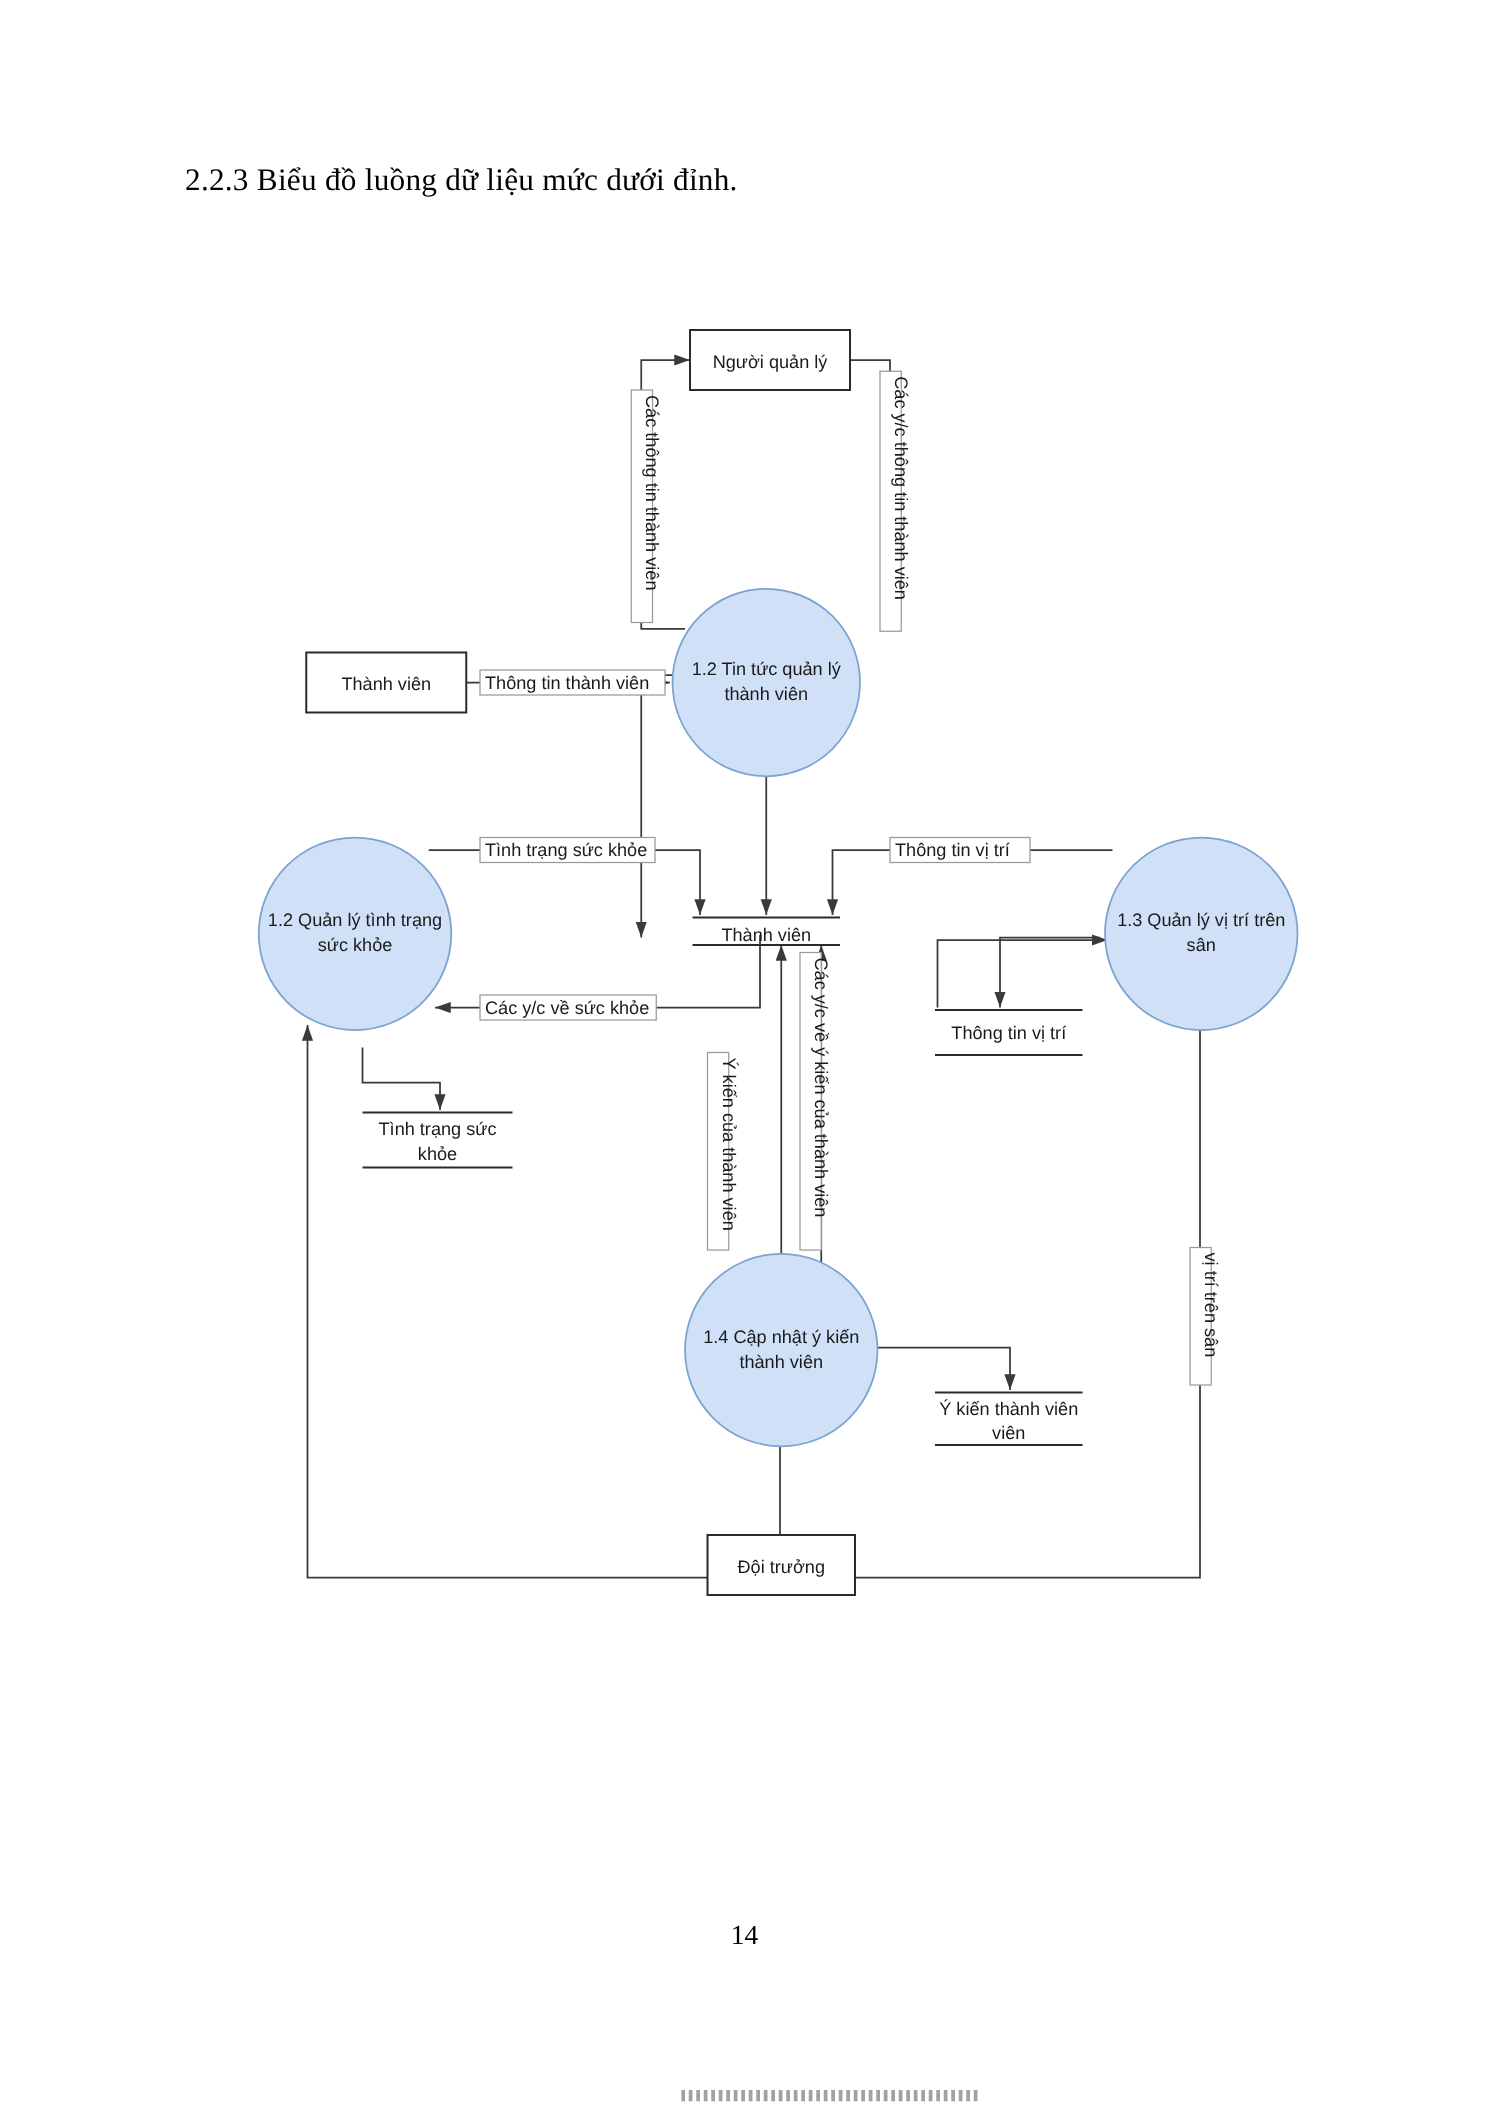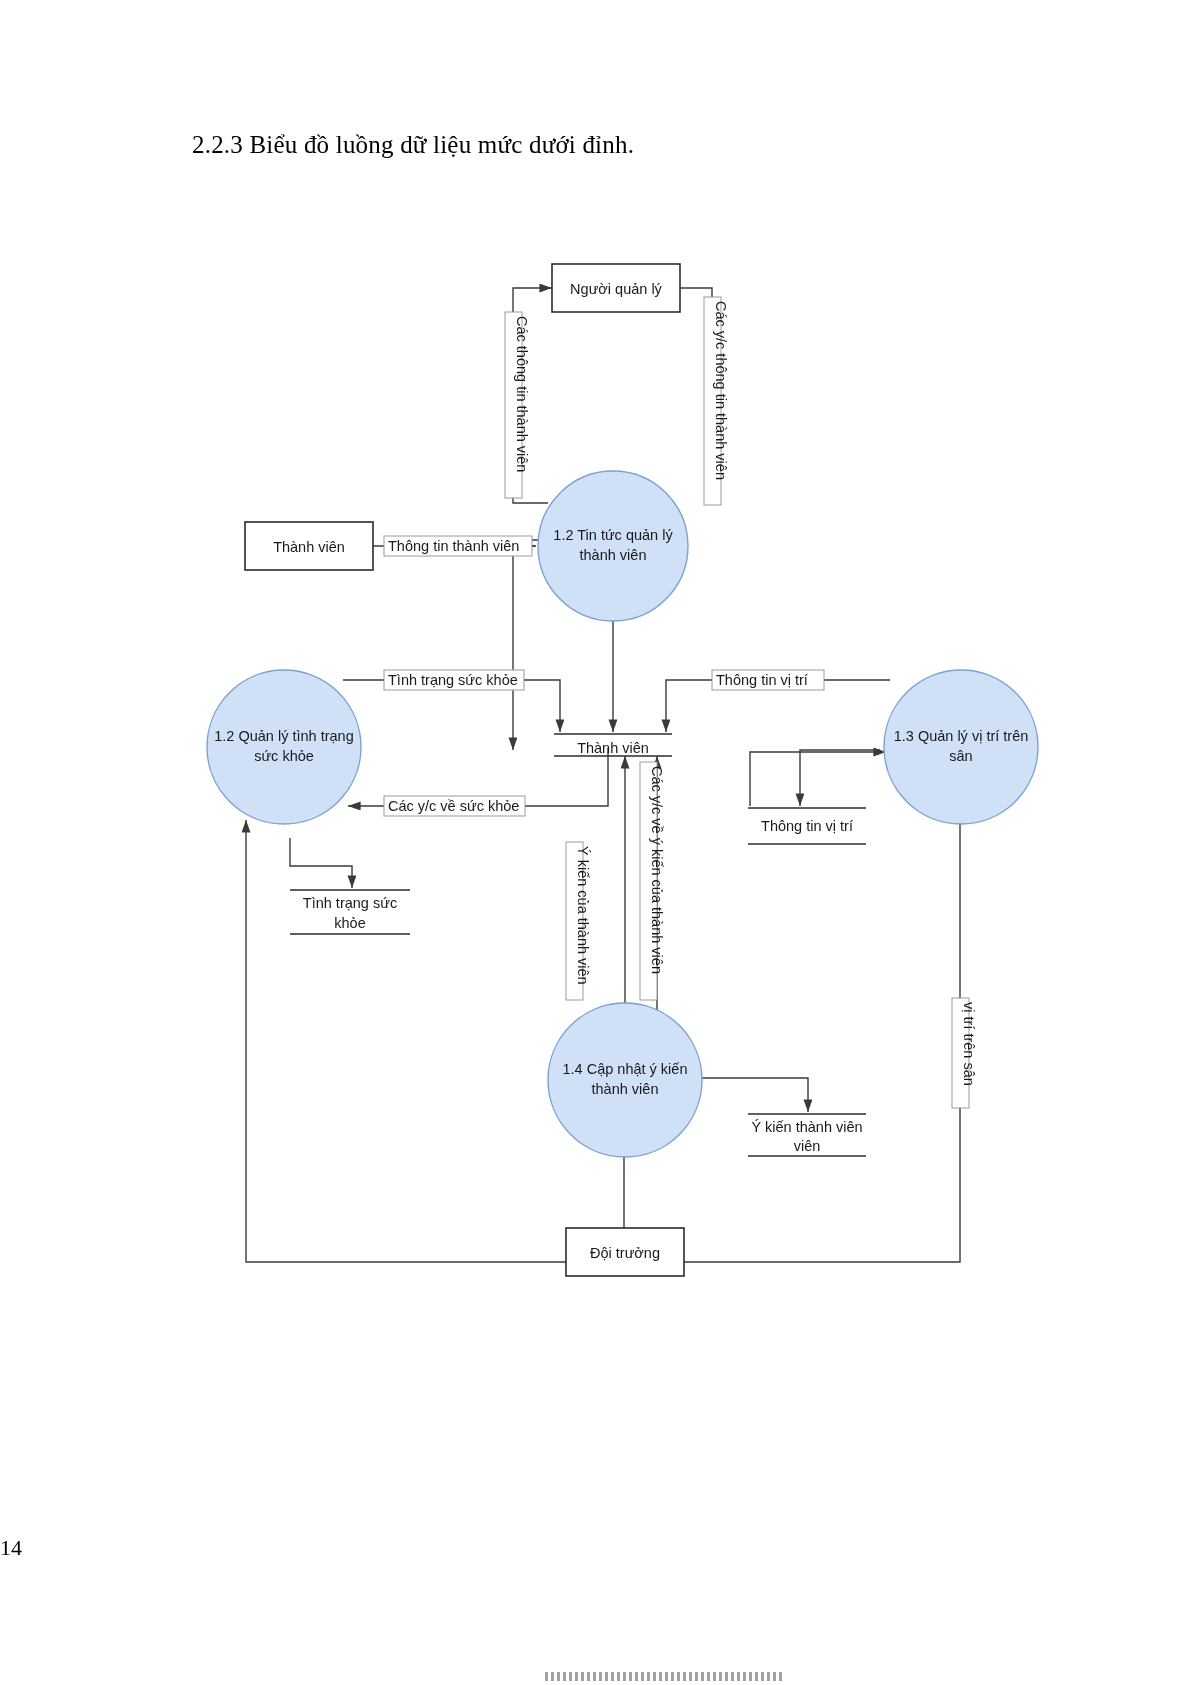--- a/index.html
+++ b/index.html
@@ -1,22 +1,22 @@
 <!DOCTYPE html>
 <html><head>
 <meta charset="utf-8">
 <style>
   html,body{margin:0;padding:0;background:#ffffff;}
   body{width:1191px;height:1685px;position:relative;font-family:"Liberation Serif",serif;}
   .page{position:absolute;inset:0;background:#fff;}
-  .heading{position:absolute;left:148px;font-family:"Liberation Serif",serif;font-size:25px;color:#000;letter-spacing:.2px;white-space:nowrap;margin-left:44px;}
+  .heading{position:absolute;left:148px;font-family:"Liberation Serif",serif;font-size:25px;color:#000;letter-spacing:.2px;white-space:nowrap;}
   #h1{top:131px;}
   #h2{top:180px;}
   .diagram{position:absolute;left:0;top:240px;width:1191px;height:1110px;}
-  .pageno{position:absolute;left:0;top:1535px;width:1191px;text-align:left;font-family:"Liberation Serif",serif;font-size:22px;color:#000;}
+  .pageno{position:absolute;left:0;top:1535px;width:1191px;text-align:center;font-family:"Liberation Serif",serif;font-size:22px;color:#000;}
   .footline{position:absolute;left:545px;top:1672px;width:640px;height:10px;overflow:hidden;opacity:.55;}
   .footline i{display:inline-block;width:3px;height:9px;background:#555;margin-right:3px;vertical-align:top;}
   svg{display:block;}
   text{font-family:"Liberation Sans",sans-serif;fill:#1a1a1a;}
   .pt{font-size:14.5px;text-anchor:middle;}
   .lt{font-size:14.5px;}
   .flowbox{fill:#ffffff;stroke:#9a9a9a;stroke-width:1;}
 </style>
 </head>
 <body>

